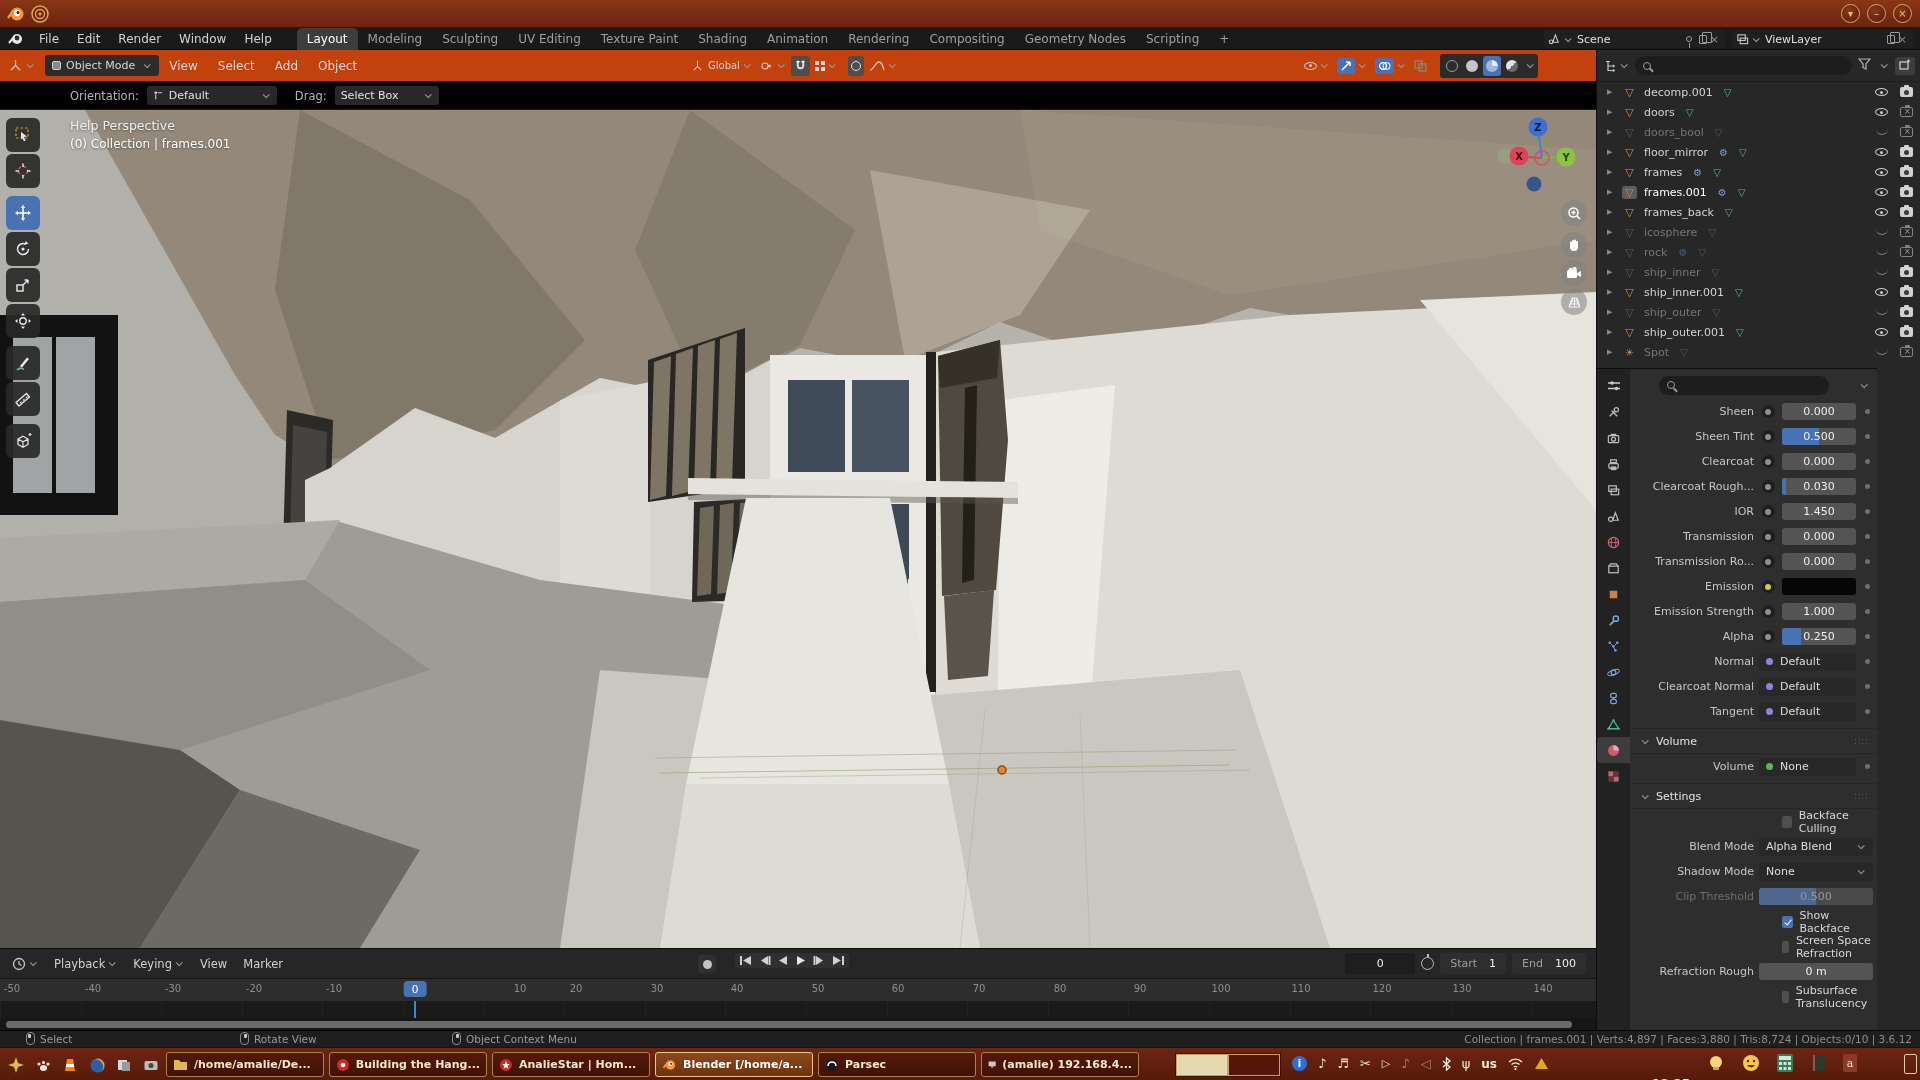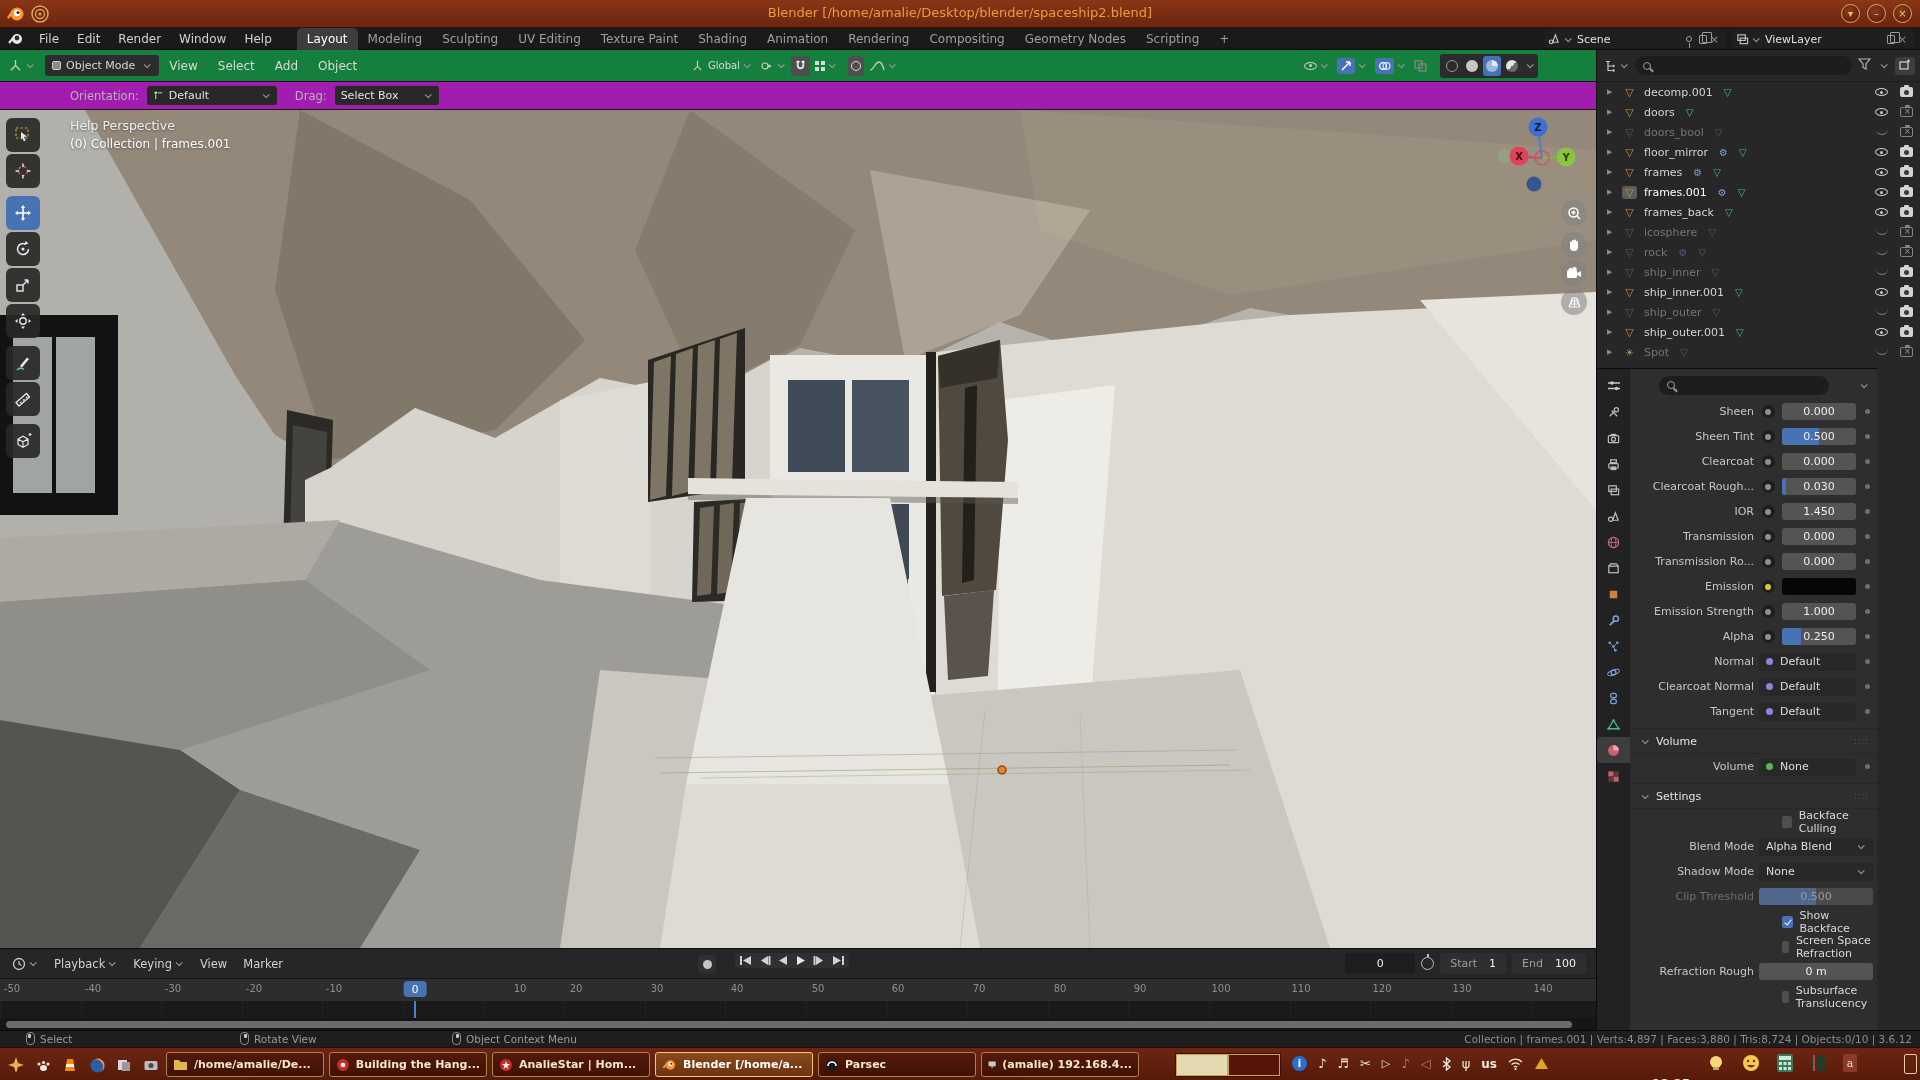--- a/index.html
+++ b/index.html
@@ -39,23 +39,23 @@
   .menu-item { padding:0 9px; font-size:12px; color:#d2d2d2; height:22px; display:flex; align-items:center; }
   .tabs { display:flex; margin-left:16px; height:22px; align-items:center; }
   .tab { padding:0 10px; height:22px; display:flex; align-items:center; font-size:12px; color:#9f9f9f; }
   .tab.active { background:#3d3d3d; color:#fff; border-radius:5px 5px 0 0; }
   .mb-right { position:absolute; right:6px; top:2px; display:flex; gap:6px; }
   .selector { display:flex; align-items:center; background:#1f1f1f; border-radius:3px; height:18px; padding:0 4px; width:182px; }
   .selector .val { color:#e0e0e0; font-size:11px; margin-left:4px; flex:1; }
 
   
   .main-left { position:absolute; left:0; top:50px; width:1596px; height:980px; }
-  .vph1 { position:absolute; left:0; top:0; width:1596px; height:32px; background:#15803d;
+  .vph1 { position:absolute; left:0; top:0; width:1596px; height:32px; background:#c2410c;
     border-bottom:1px solid #151515; display:flex; align-items:center; }
-  .vph2 { position:absolute; left:0; top:32px; width:1808px; height:28px; background:#a21caf;
+  .vph2 { position:absolute; left:0; top:32px; width:1808px; height:28px; background:#000000;
     border-bottom:1px solid #1a1a1a; display:flex; align-items:center; }
   .hmenu { padding:0 10px; font-size:12px; color:#d8d8d8; }
   .modefield { display:flex; align-items:center; background:#2c2c2c; border-radius:3px; height:21px;
     padding:0 7px; margin-left:10px; gap:5px; }
   .modefield .sq { width:9px; height:9px; border:1.4px solid #cfcfcf; border-radius:2px; background:#8a8a8a; }
   .hgroup { display:flex; align-items:center; gap:2px; }
   .hbtn { height:20px; display:flex; align-items:center; padding:0 3px; border-radius:3px; }
   .hbtn.lit { background:#4e4e4e; }
   .hbtn.blue { background:#4772b3; }
   .sphere { width:12px; height:12px; border-radius:50%; }
@@ -210,21 +210,20 @@
       <circle cx="11" cy="10" r="6.5" fill="#ff9430"></circle>
         <circle cx="11" cy="9" r="3.2" fill="#fff"></circle>
       <circle cx="12" cy="8.6" r="1.5" fill="#1b2a4a"></circle>
         <path d="M2,14 L7,7" stroke="#ff9430" stroke-width="2.4" fill="none"></path>
     </svg>
     <svg class="tb-ico" style="left:30px" viewBox="0 0 20 20">
       <circle cx="10" cy="10" r="8" fill="#7a2610" stroke="#d9a85c" stroke-width="1.5"></circle>
       <circle cx="10" cy="10" r="4.5" fill="none" stroke="#d9a85c" stroke-width="1.3"></circle>
       <circle cx="10" cy="10" r="1.6" fill="#d9a85c"></circle>
     </svg>
-    <div class="title">Blender [/home/amalie/Desktop/blender/spaceship2.blend]</div>
     <div class="winbtns">
       <div class="winbtn">▾</div>
       <div class="winbtn">–</div>
       <div class="winbtn">×</div>
     </div>
   </div>
 
   <div class="menubar">
     <svg class="mb-logo" viewBox="0 0 16 16">
       <circle cx="9" cy="8" r="5" fill="#e8e8e8"></circle>

